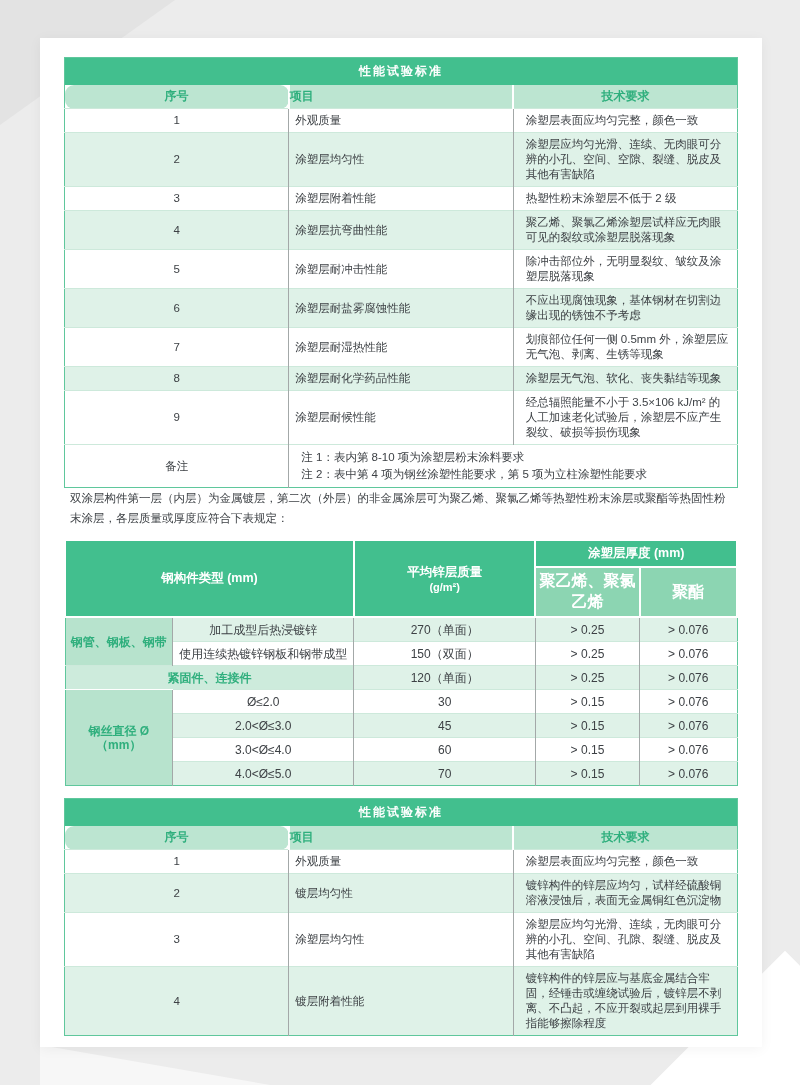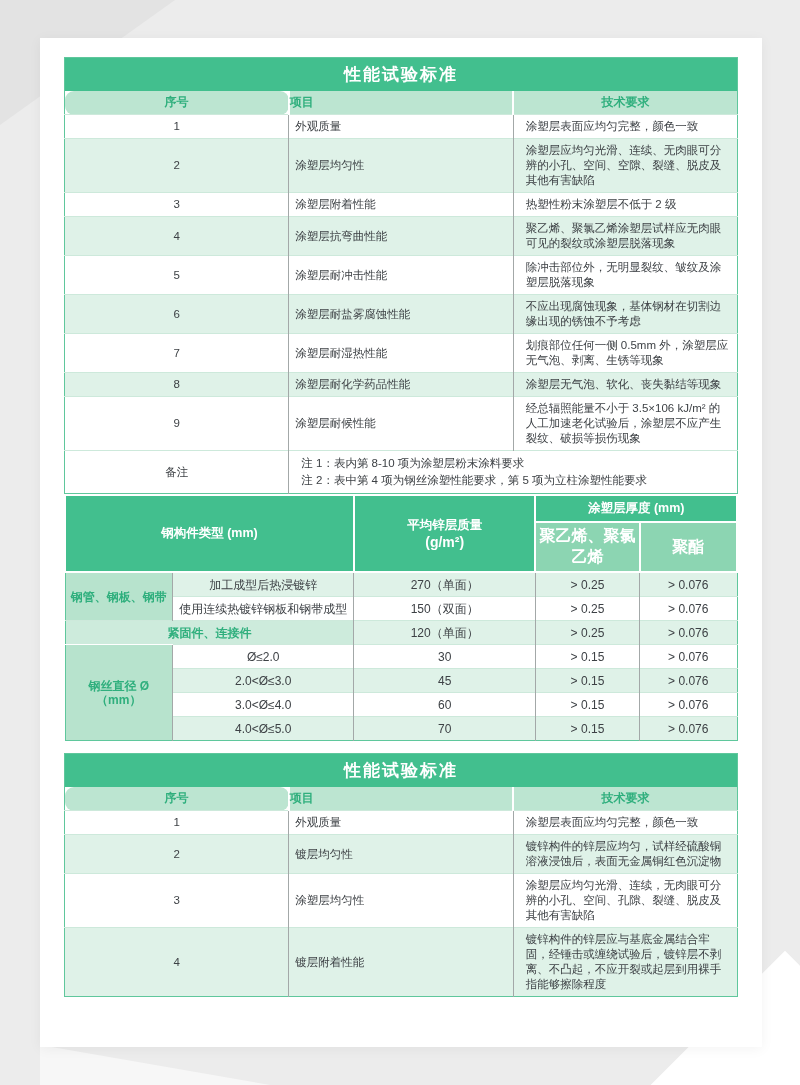--- a/index.html
+++ b/index.html
@@ -33,21 +33,21 @@
     position:absolute;left:40px;top:38px;width:722px;min-height:1009px;box-sizing:border-box;
     background:#FFFFFF;z-index:2;padding:19px 24px 10px 24px;
     box-shadow:0 2px 12px rgba(0,0,0,0.05);
   }
 
   table{width:100%;border-collapse:collapse;table-layout:fixed;}
   .perf-table,.spec-table{border:1px solid var(--border-outer);}
 
   
   .title-row th{
-    background:var(--green-dark);color:#fff;font-size:17px;font-weight:bold;
+    background:var(--green-dark);color:#fff;font-size:12px;font-weight:bold;
     padding:5px 0;letter-spacing:2px;
   }
   .head-row th{
     background:var(--green-light);color:var(--green-text);font-size:12px;font-weight:bold;
     padding:3px 0;border-left:2px solid #fff;
   }
   .head-row th:first-child{border-left:none;border-radius:9px;}
   .perf-table td{
     font-size:11.5px;color:var(--body-text);padding:4px 6px;
     border-top:1px solid var(--hline);line-height:15px;vertical-align:middle;
@@ -78,21 +78,21 @@
     background:var(--green-label);color:var(--green-text);font-weight:bold;
     border-left:none;border-top:1px solid #fff;
   }
   .spec-table td.fastener{
     background:var(--green-fastener);color:var(--green-text);font-weight:bold;
     border-left:none;
   }
   .spec-table tr.tint td{background:var(--row-tint);}
   .spec-table tr.tint td.group-label{background:var(--green-label);}
   .spec-table tr.tint td.fastener{background:var(--green-fastener);}
-  .zinc-l2{font-size:14px;}
+  .zinc-l2{font-size:11px;}
 
   
   .section-heading{font-size:13px;font-weight:bold;color:#2F3235;margin:17px 0 7px -14px;}
   .section-paragraph{font-size:11.5px;color:var(--body-text);line-height:1.75;margin:0 6px 11px 6px;}
   .gap-sm{height:12px;}
 </style>
 </head>
 <body>
 
 <div class="deco-tl"></div>
@@ -163,20 +163,21 @@
       <tr>
         <td class="notes-label">备注</td>
         <td class="c-req" colspan="2">
           <div class="note-line">注 1：表内第 8-10 项为涂塑层粉末涂料要求</div>
           <div class="note-line">注 2：表中第 4 项为钢丝涂塑性能要求，第 5 项为立柱涂塑性能要求</div>
         </td>
       </tr>
     </tbody>
   </table>
 
+  <div class="section-paragraph">双涂层构件第一层（内层）为金属镀层，第二次（外层）的非金属涂层可为聚乙烯、聚氯乙烯等热塑性粉末涂层或聚酯等热固性粉末涂层，各层质量或厚度应符合下表规定：</div>
 
   <table class="spec-table">
     <colgroup>
       <col style="width:16%">
         <col style="width:27%">
         <col style="width:27%">
         <col style="width:15.5%">
         <col style="width:14.5%">
     </colgroup>
     <thead>

